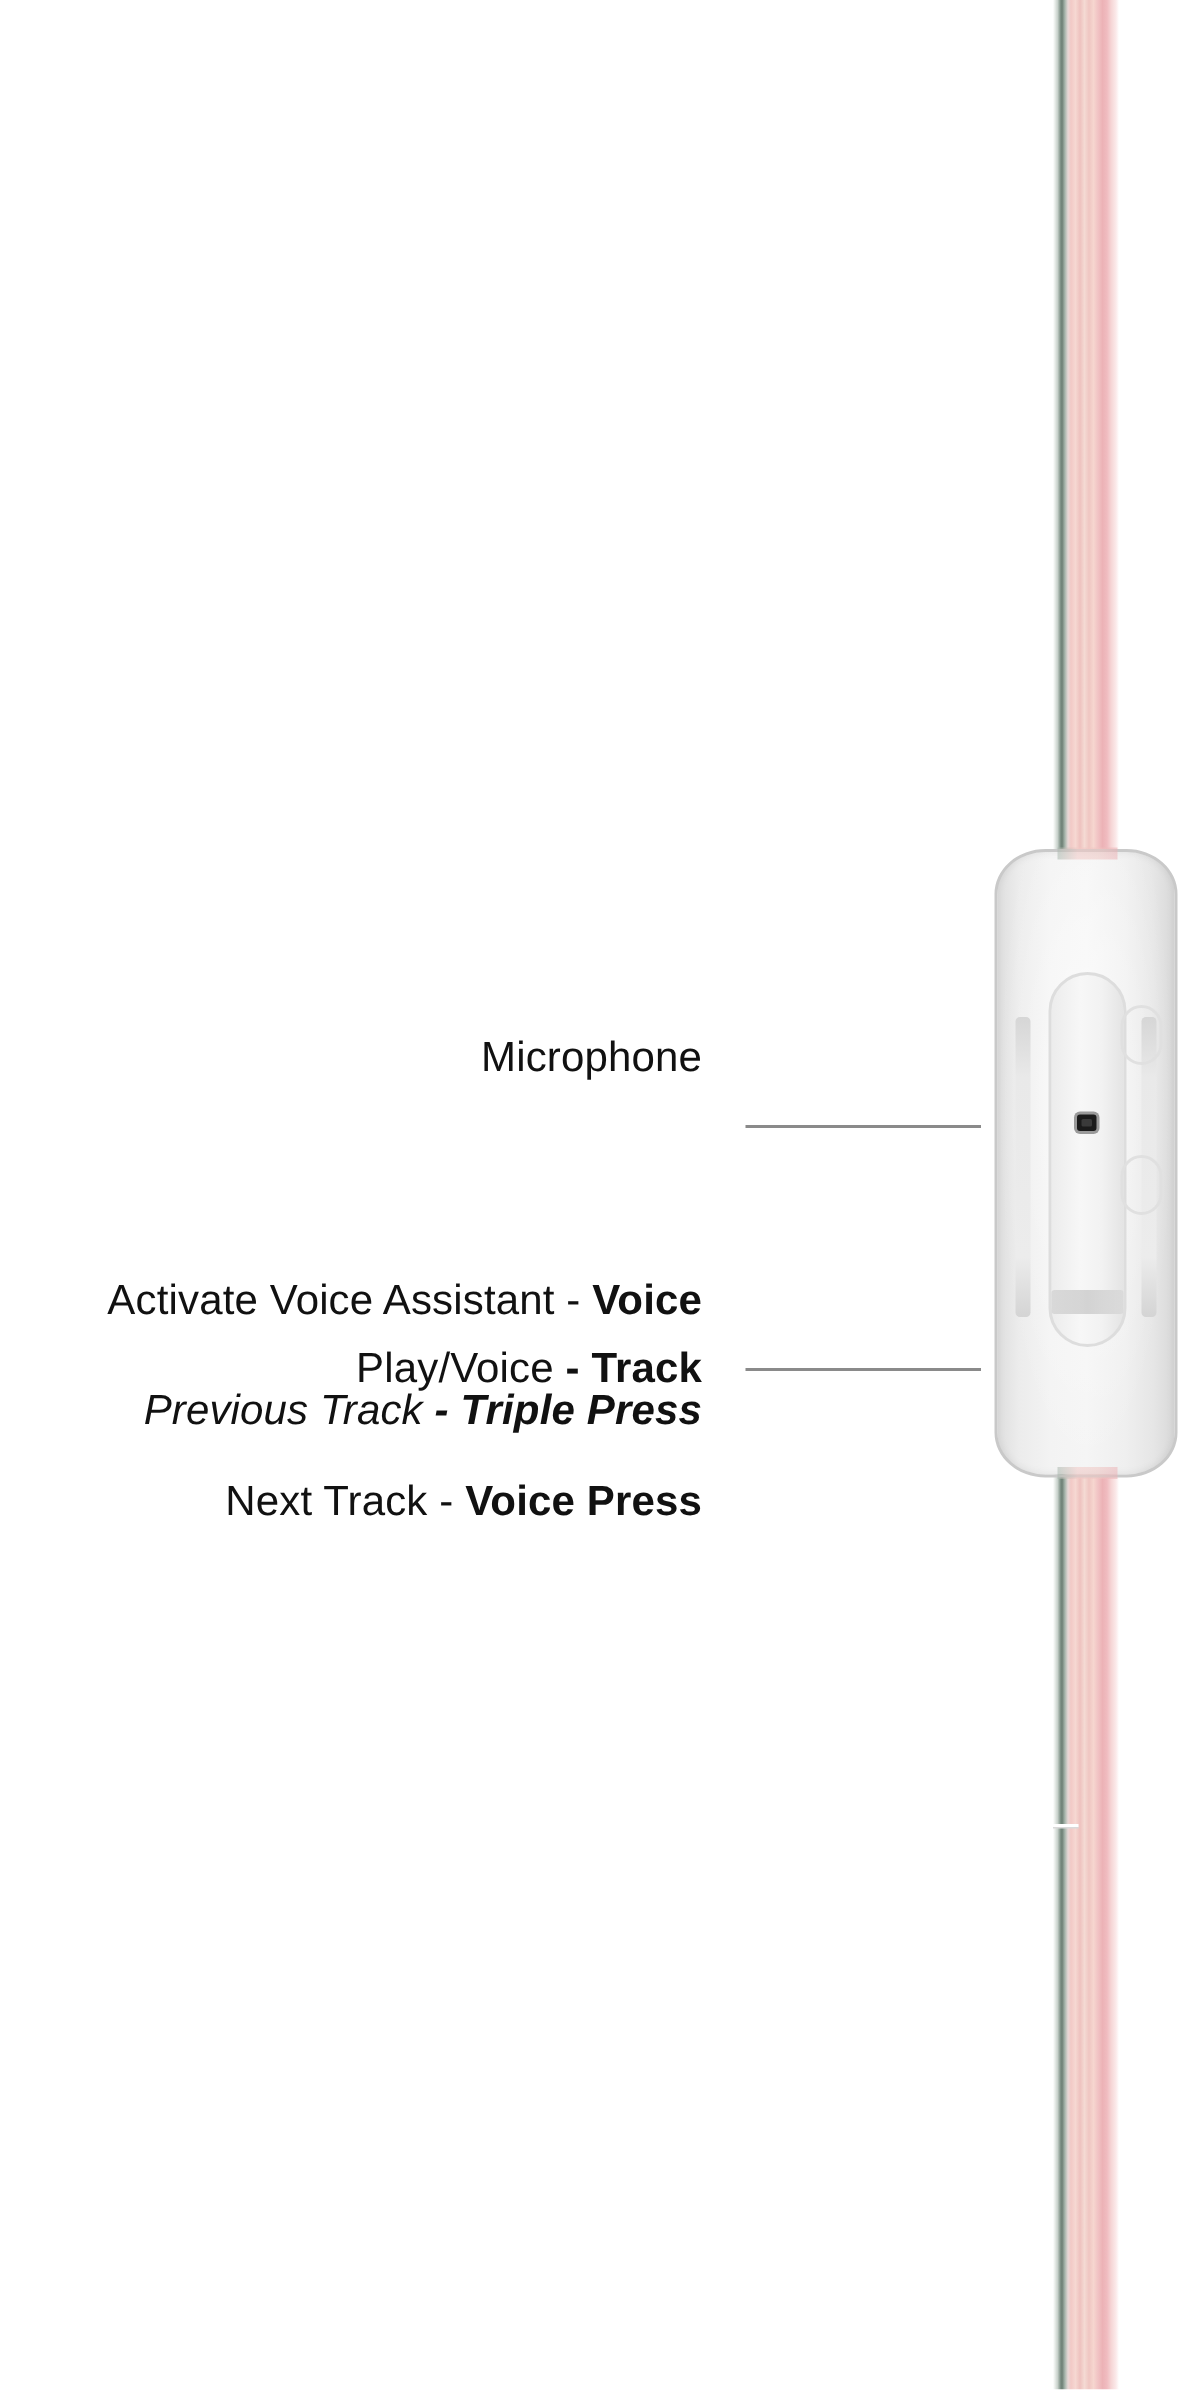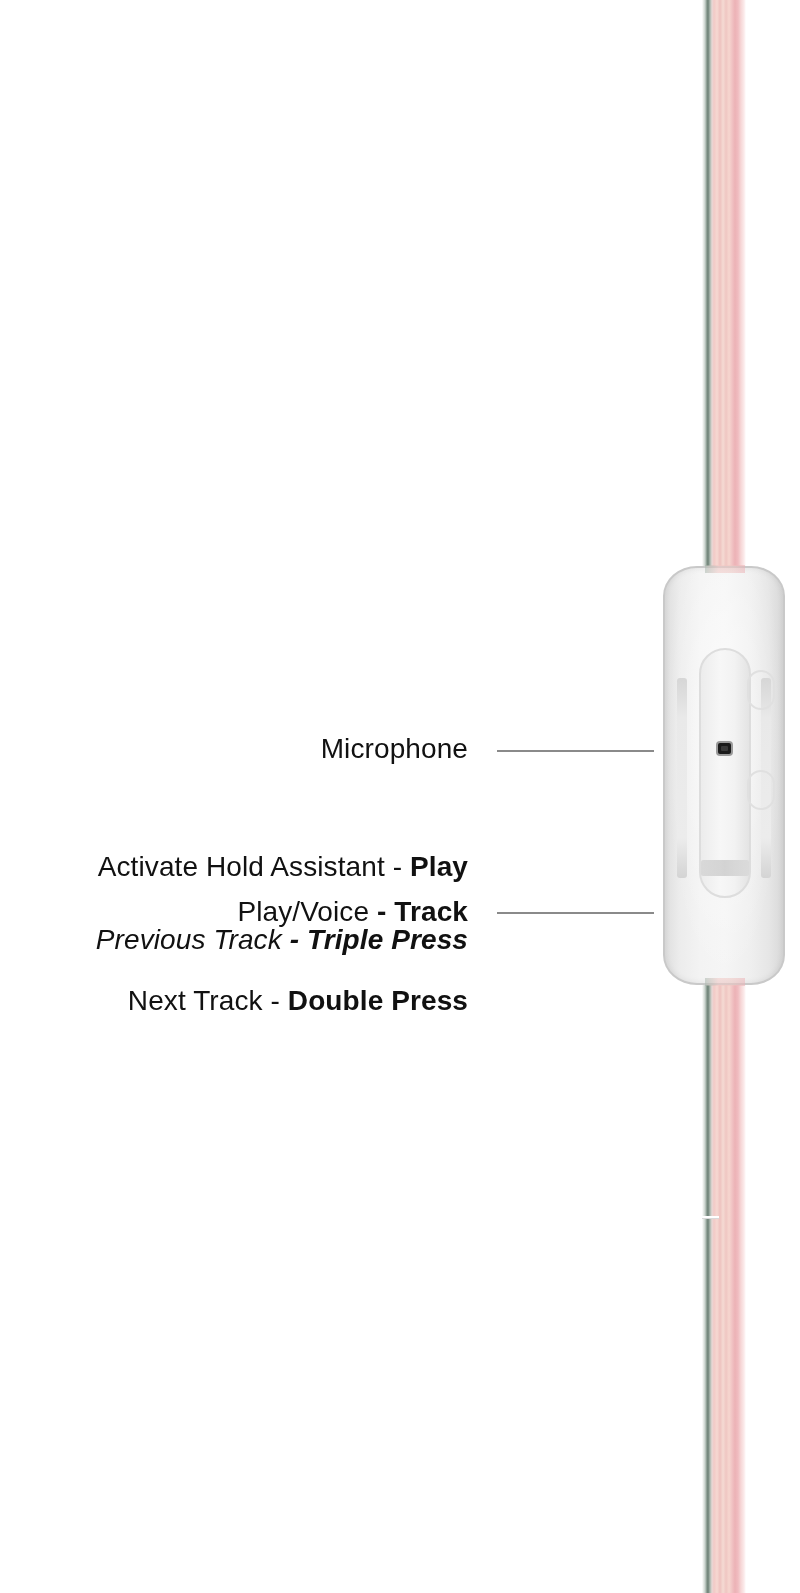--- a/index.html
+++ b/index.html
@@ -154,21 +154,21 @@
       right: 332px; 
       white-space: nowrap;
       font-size: 28px;
       line-height: 34px;
       text-align: right;
       letter-spacing: 0.1px;
     }
     .label .bold {
       font-weight: bold;
     }
-    .label-mic { top: 732px; }
+    .label-mic { top: 688px; }
     .label-l1 { top: 850px; }
     .label-l2 { top: 895px; }
     .label-l3 { top: 923px; font-style: italic; }
     .label-l4 { top: 984px; }
     .leader {
       position: absolute;
       left: 497px;
       width: 157px;
       height: 2px;
       background: #8a8a8a;
@@ -192,24 +192,24 @@
   <div class="remote-mic"></div>
   <div class="remote-band"></div>
 </div>
 
 <div class="label label-mic">
   <span>Microphone</span>
 </div>
 <div class="leader leader-mic"></div>
 
 <div class="label label-l1">
-  <span>Activate Hold Assistant</span><span style="white-space:pre;"> - </span><span class="bold">Play</span>
+  <span>Activate Voice Assistant</span><span style="white-space:pre;"> - </span><span class="bold">Voice</span>
 </div>
 <div class="label label-l2">
   <span>Play/Voice</span><span class="bold" style="white-space:pre;"> - </span><span class="bold">Track</span>
 </div>
 <div class="label label-l3">
   <span>Previous Track</span><span class="bold" style="white-space:pre;"> - </span><span class="bold">Triple Press</span>
 </div>
 <div class="label label-l4">
-  <span>Next Track</span><span style="white-space:pre;"> - </span><span class="bold">Double Press</span>
+  <span>Next Track</span><span style="white-space:pre;"> - </span><span class="bold">Voice Press</span>
 </div>
 <div class="leader leader-button"></div>
 
 </body></html>

